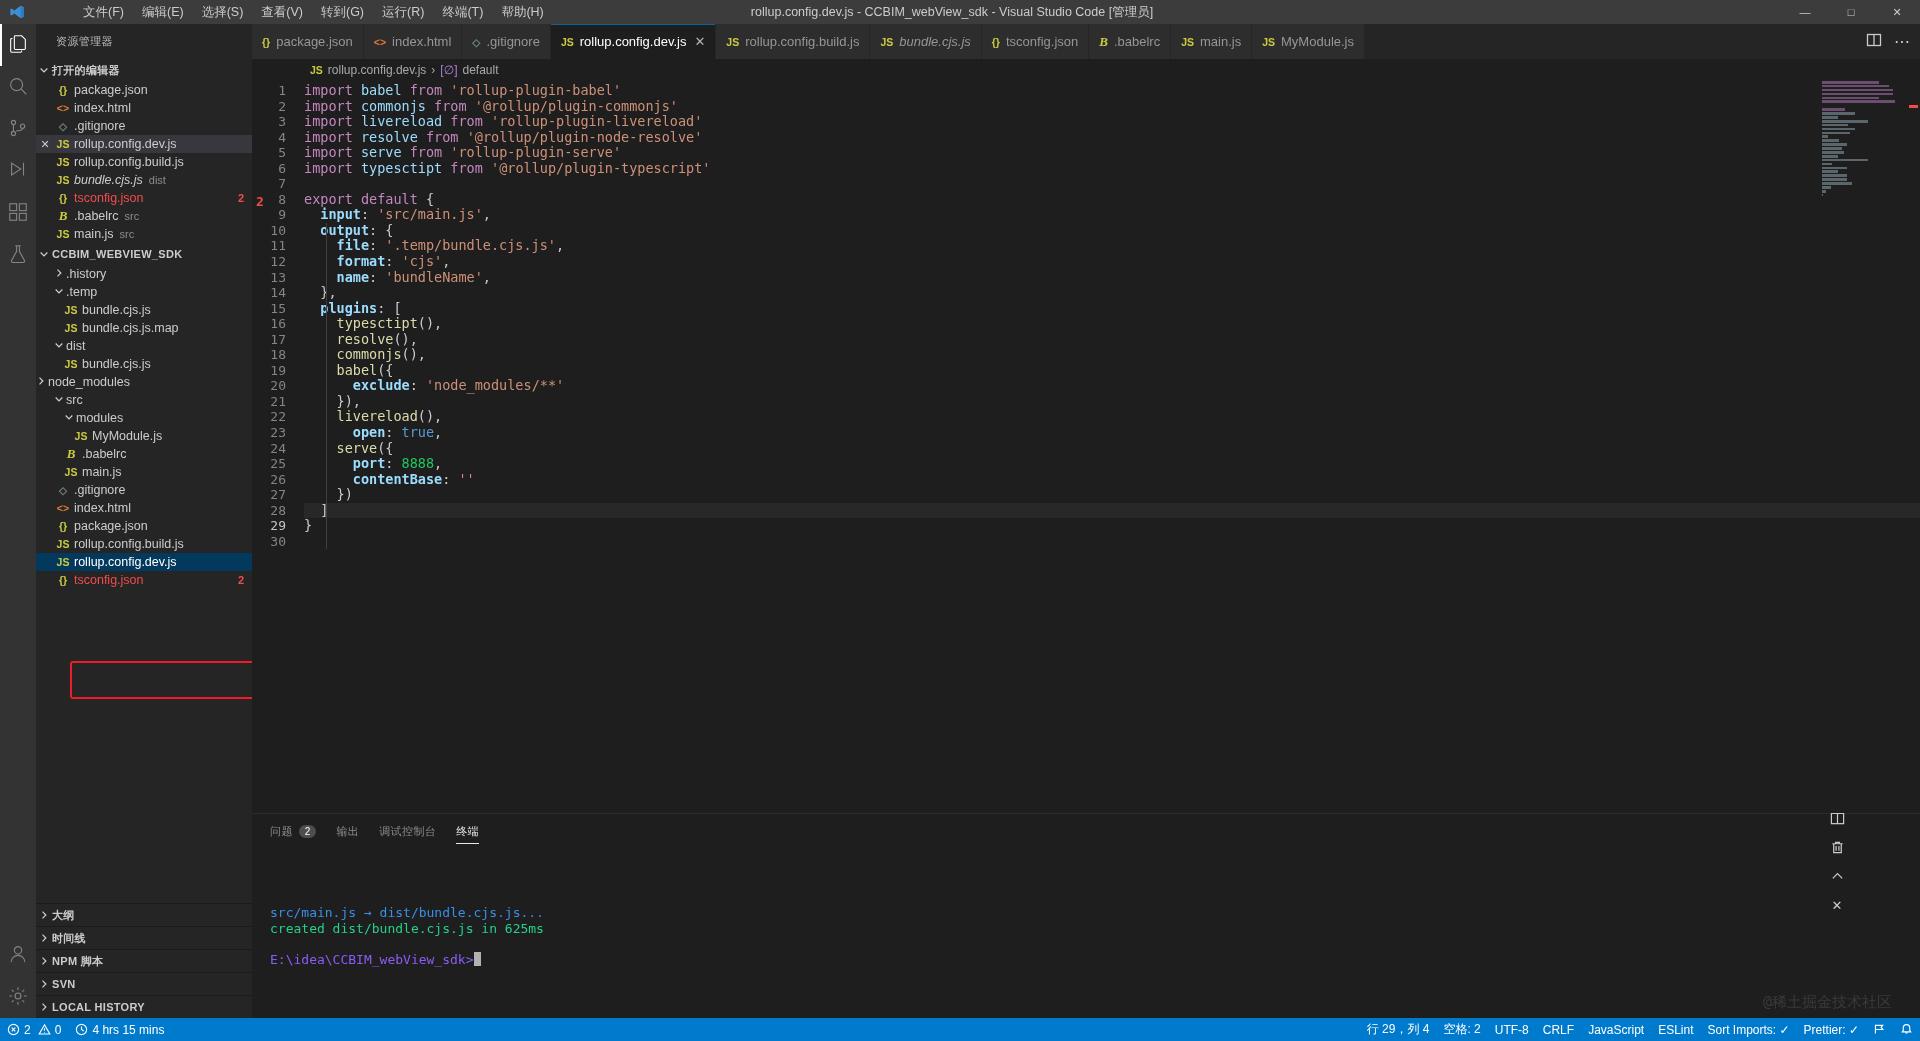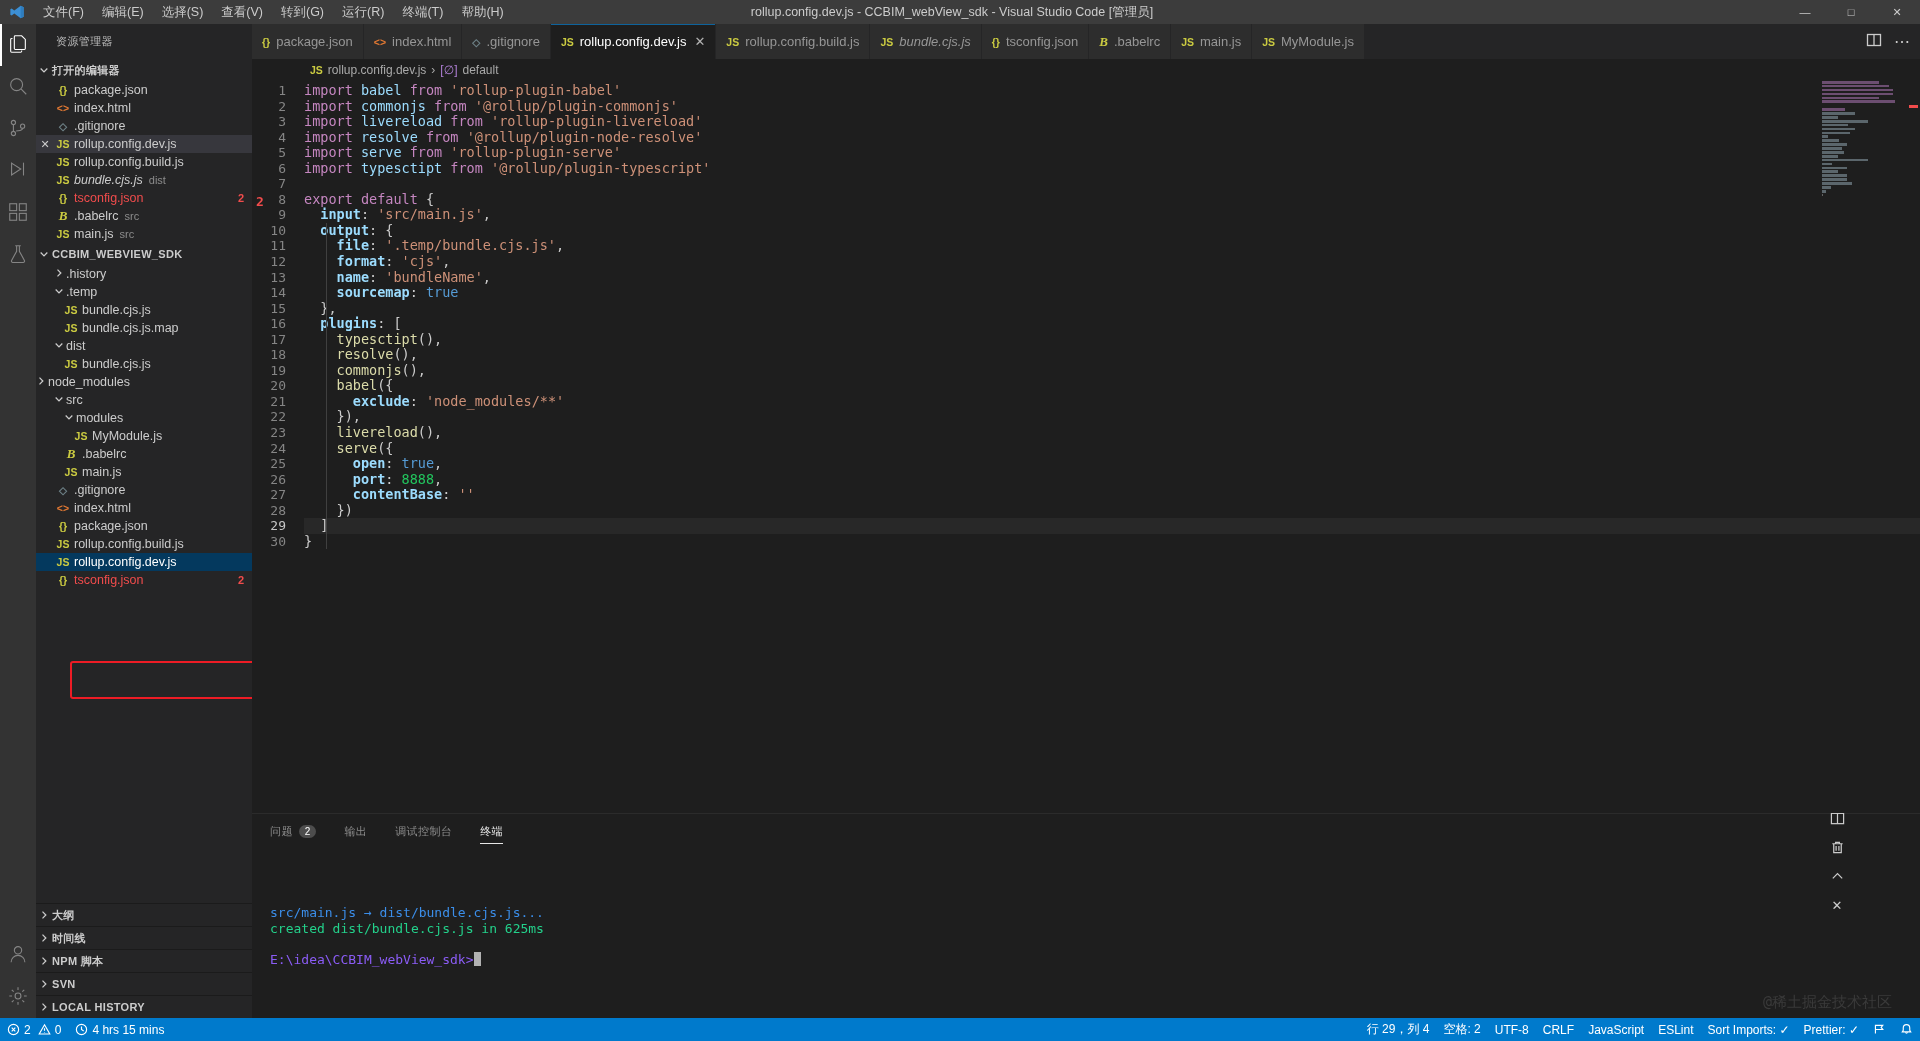--- a/index.html
+++ b/index.html
@@ -2,21 +2,21 @@
 <html><head>
 <meta charset="utf-8">
 <style>
   * { margin:0; padding:0; box-sizing:border-box; }
   html,body { width:1920px; height:1041px; overflow:hidden; background:#1e1e1e;
     font-family:"Liberation Sans", sans-serif; }
   body { font-size:13px; color:#cccccc; }
 
   
   #titlebar { height:24px; background:#3c3c3c; display:flex; align-items:center;
-    position:relative; user-select:none; }
+    position:relative; user-select:none;gap:40px; }
   #vscode-logo { width:34px; height:24px; display:flex; align-items:center; justify-content:center; }
   #vscode-logo svg { width:16px; height:16px; }
   #menubar { display:flex; align-items:center; height:24px; }
   .menu-item { padding:0 9px; height:24px; line-height:24px; font-size:12.5px; color:#cccccc;
     white-space:nowrap; }
   #window-title { position:absolute; left:0; right:16px; text-align:center; font-size:12.5px;
     color:#cccccc; pointer-events:none; }
   #win-ctrl { margin-left:auto; display:flex; height:24px; }
   .wc { width:46px; height:24px; display:flex; align-items:center; justify-content:center;
     color:#cccccc; font-size:11px; }
@@ -107,21 +107,21 @@
   .k-bool { color:#569cd6; }
   .k-fn { color:#dcdcaa; }
   #minimap { position:absolute; right:14px; top:0; width:84px; height:120px; opacity:.85; }
   #minimap .mml { height:2.6px; margin-bottom:1.3px; }
   #scroll-marker { position:absolute; right:0; top:0; width:14px; height:100%; }
   #scroll-marker .sm { position:absolute; right:2px; width:9px; height:3px; background:#f14c4c; }
 
   
   #panel { height:205px; background:#1e1e1e; border-top:1px solid #2b2b2b; display:flex;
     flex-direction:column; }
-  #panel-head { height:35px; display:flex; align-items:center; padding-left:18px;gap:8px; }
+  #panel-head { height:35px; display:flex; align-items:center; padding-left:18px; }
   .ptab { font-size:11px; text-transform:uppercase; letter-spacing:.4px; color:#8c8c8c;
     margin-right:20px; position:relative; height:35px; display:flex; align-items:center;
     cursor:pointer; }
   .ptab.active { color:#e7e7e7; }
   .ptab.active:after { content:""; position:absolute; left:0; right:0; bottom:5px; height:1px;
     background:#e7e7e7; }
   .ptab .pbadge { margin-left:6px; background:#4d4d4d; color:#ffffff; border-radius:9px;
     font-size:10px; padding:1px 6px; letter-spacing:0; }
   #panel-actions { margin-left:auto; display:flex; align-items:center; gap:9px; padding-right:14px;flex-direction:column; }
   #term-select { display:flex; align-items:center; justify-content:space-between; width:138px;
@@ -594,32 +594,31 @@
             <div class="ln"><span class="k-kw">import</span><span> </span><span class="k-var">resolve</span><span> </span><span class="k-kw">from</span><span> </span><span class="k-str">'@rollup/plugin-node-resolve'</span></div>
             <div class="ln"><span class="k-kw">import</span><span> </span><span class="k-var">serve</span><span> </span><span class="k-kw">from</span><span> </span><span class="k-str">'rollup-plugin-serve'</span></div>
             <div class="ln"><span class="k-kw">import</span><span> </span><span class="k-var">typesctipt</span><span> </span><span class="k-kw">from</span><span> </span><span class="k-str">'@rollup/plugin-typescript'</span></div>
             <div class="ln">&nbsp;</div>
             <div class="ln"><span class="k-kw">export</span><span> </span><span class="k-kw">default</span><span> </span><span class="k-pun">{</span></div>
             <div class="ln"><span>  </span><span class="k-prop">input</span><span class="k-pun">:</span><span> </span><span class="k-str">'src/main.js'</span><span class="k-pun">,</span></div>
             <div class="ln"><span>  </span><span class="k-prop">output</span><span class="k-pun">:</span><span> </span><span class="k-pun">{</span></div>
             <div class="ln"><span>    </span><span class="k-prop">file</span><span class="k-pun">:</span><span> </span><span class="k-str">'.temp/bundle.cjs.js'</span><span class="k-pun">,</span></div>
             <div class="ln"><span>    </span><span class="k-prop">format</span><span class="k-pun">:</span><span> </span><span class="k-str">'cjs'</span><span class="k-pun">,</span></div>
             <div class="ln"><span>    </span><span class="k-prop">name</span><span class="k-pun">:</span><span> </span><span class="k-str">'bundleName'</span><span class="k-pun">,</span></div>
-            <div class="ln"><span>    </span><span class="k-prop">sourcemap</span><span class="k-pun">:</span><span> </span><span class="k-bool">true</span></div>
             <div class="ln"><span>  </span><span class="k-pun">},</span></div>
             <div class="ln"><span>  </span><span class="k-prop">plugins</span><span class="k-pun">:</span><span> </span><span class="k-pun">[</span></div>
             <div class="ln"><span>    </span><span class="k-fn">typesctipt</span><span class="k-pun">(),</span></div>
             <div class="ln"><span>    </span><span class="k-fn">resolve</span><span class="k-pun">(),</span></div>
             <div class="ln"><span>    </span><span class="k-fn">commonjs</span><span class="k-pun">(),</span></div>
             <div class="ln"><span>    </span><span class="k-fn">babel</span><span class="k-pun">({</span></div>
             <div class="ln"><span>      </span><span class="k-prop">exclude</span><span class="k-pun">:</span><span> </span><span class="k-str">'node_modules/**'</span></div>
             <div class="ln"><span>    </span><span class="k-pun">}),</span></div>
             <div class="ln"><span>    </span><span class="k-fn">livereload</span><span class="k-pun">(),</span></div>
+            <div class="ln"><span>      </span><span class="k-prop">open</span><span class="k-pun">:</span><span> </span><span class="k-bool">true</span><span class="k-pun">,</span></div>
             <div class="ln"><span>    </span><span class="k-fn">serve</span><span class="k-pun">({</span></div>
-            <div class="ln"><span>      </span><span class="k-prop">open</span><span class="k-pun">:</span><span> </span><span class="k-bool">true</span><span class="k-pun">,</span></div>
             <div class="ln"><span>      </span><span class="k-prop">port</span><span class="k-pun">:</span><span> </span><span class="k-num">8888</span><span class="k-pun">,</span></div>
             <div class="ln"><span>      </span><span class="k-prop">contentBase</span><span class="k-pun">:</span><span> </span><span class="k-str">''</span></div>
             <div class="ln"><span>    </span><span class="k-pun">})</span></div>
             <div class="ln cur"><span>  </span><span class="k-pun">]</span></div>
             <div class="ln"><span class="k-pun">}</span></div>
             <div style="position: absolute; left: 22px; top: 139.95px; height: 326.55px; border-left: 1px solid rgb(64, 64, 64);"></div>
           </div>
       </div>
       <div id="minimap">
           <div class="mml" style="width: 56.55px; background: rgb(154, 106, 160); opacity: 0.75;"></div>

